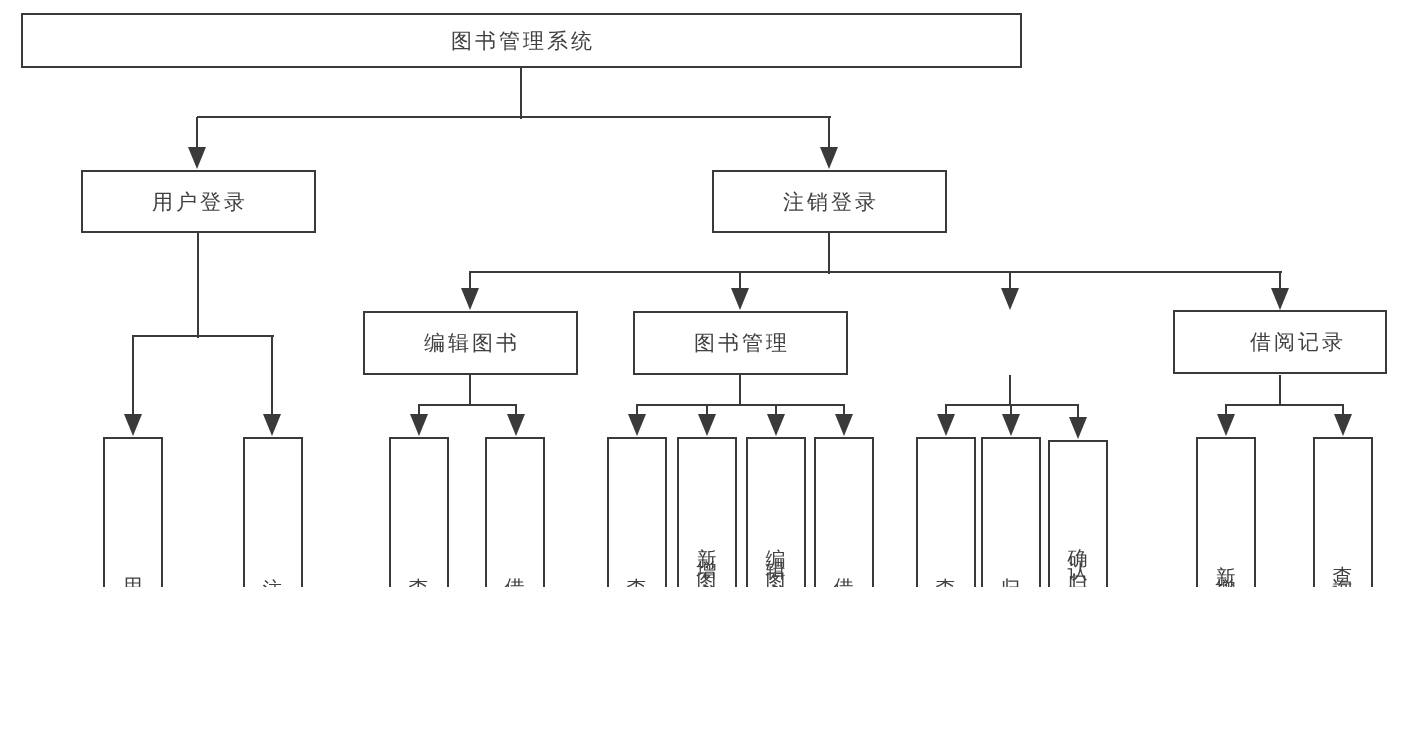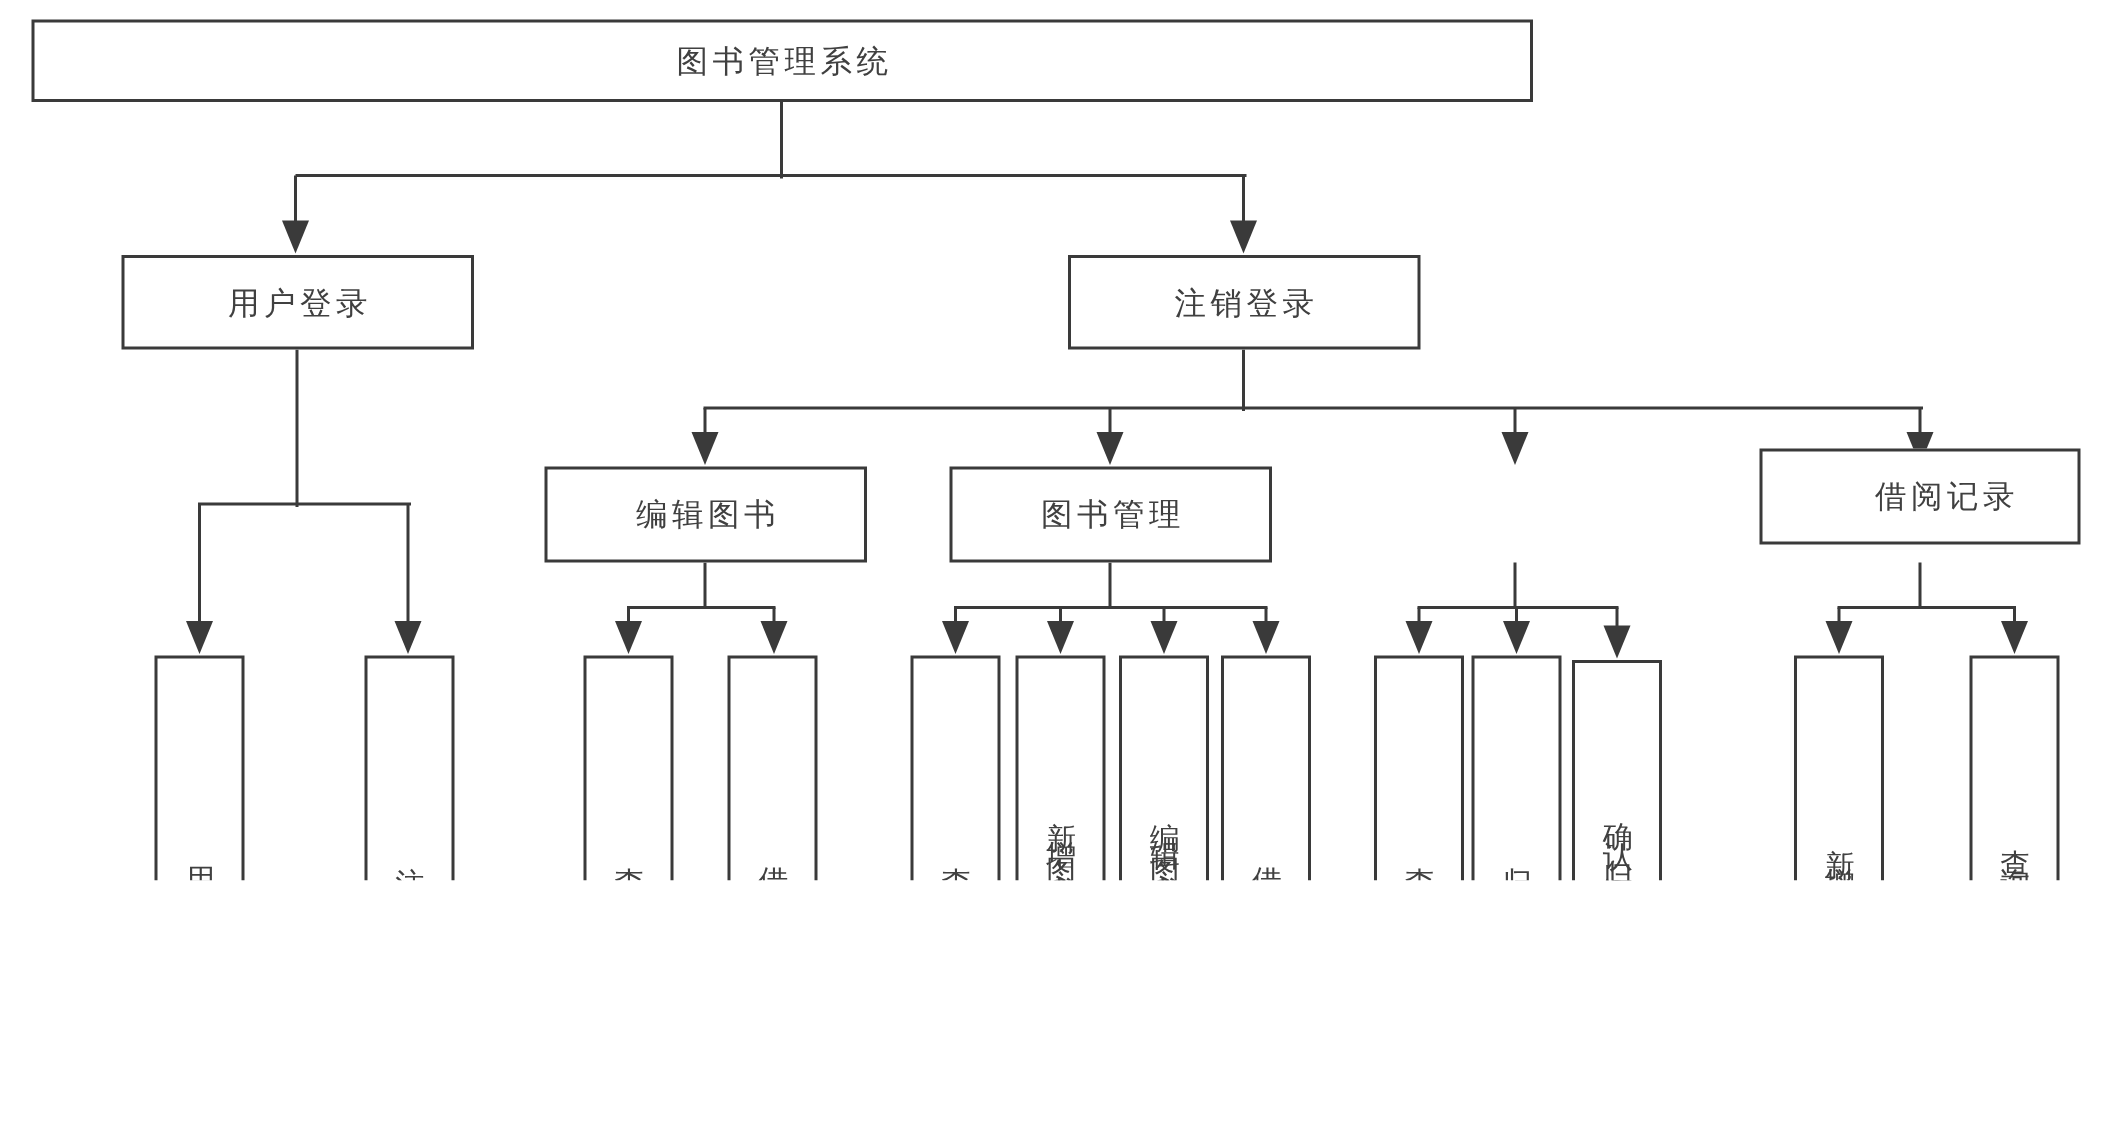--- a/index.html
+++ b/index.html
@@ -123,21 +123,21 @@
     </div>
     <div class="node" style="left: 712px; top: 170px; width: 235px; height: 63px;">
       <span class="label">注销登录</span>
     </div>
     <div class="node" style="left: 363px; top: 311px; width: 215px; height: 64px;">
       <span class="label">编辑图书</span>
     </div>
     <div class="node" style="left: 633px; top: 311px; width: 215px; height: 64px;">
       <span class="label">图书管理</span>
     </div>
-    <div class="node" style="left: 1173px; top: 299px; width: 214px; height: 64px; padding-left: 33px;">
+    <div class="node" style="left: 1173px; top: 310px; width: 214px; height: 64px; padding-left: 33px;">
       <span class="label">借阅记录</span>
     </div>
     <div class="node vert" style="left: 103px; top: 437px; width: 60px; height: 297px;">
       <span class="label">用户登录</span>
     </div>
     <div class="node vert" style="left: 243px; top: 437px; width: 60px; height: 297px;">
       <span class="label">注销登录</span>
     </div>
     <div class="node vert" style="left: 389px; top: 437px; width: 60px; height: 297px;">
       <span class="label">查询图书</span>

